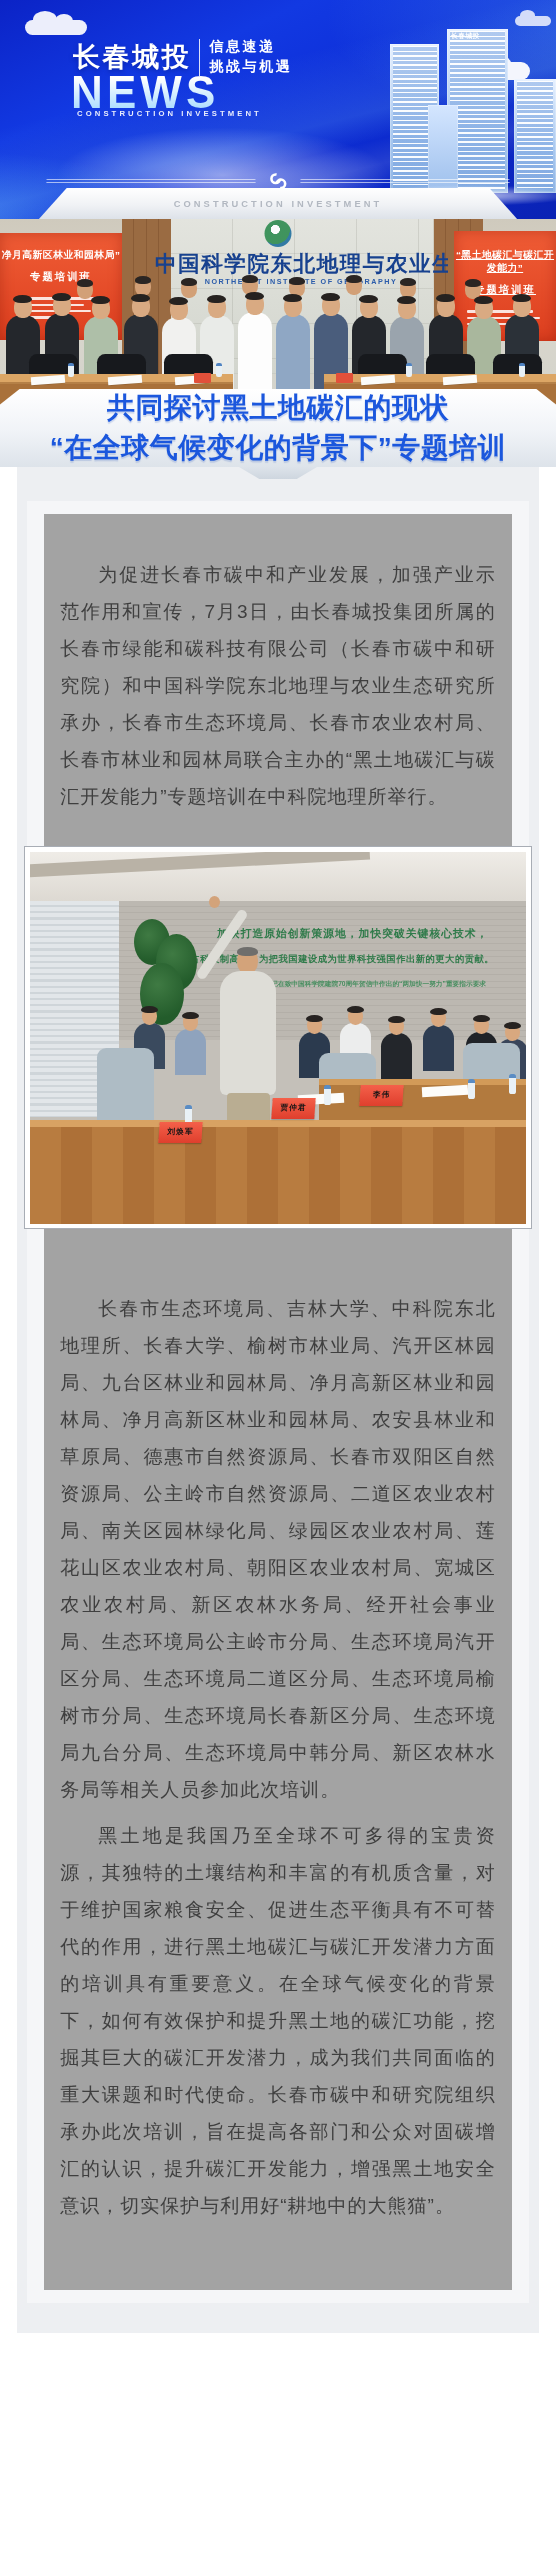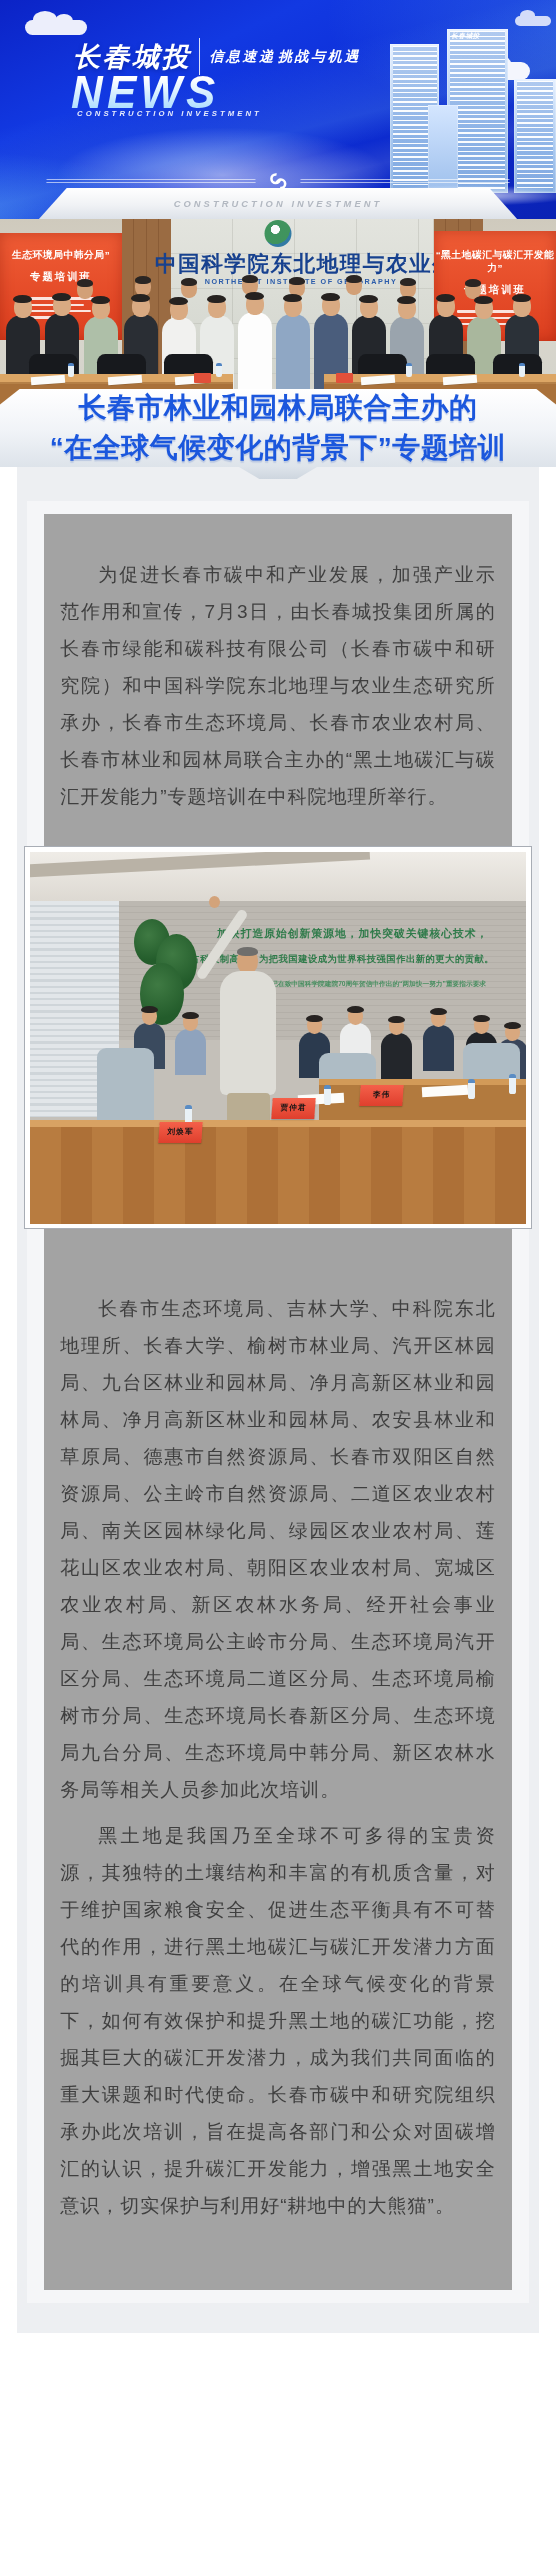--- a/index.html
+++ b/index.html
@@ -1,41 +1,41 @@
 <!DOCTYPE html>
 <html style="font-size:8.2px"><head>
 <meta charset="utf-8">
 <style>
   html,body{margin:0;padding:0;background:#ffffff;}
   body{width:556px;font-family:"Liberation Sans","DejaVu Sans",sans-serif;}
   *{box-sizing:border-box;}
 
   
   .hdr{position:relative;height:219px;overflow:hidden;
-       background:linear-gradient(155deg,#0b23c6 0%,#1239e2 30%,#0d2ed8 55%,#0a22b4 100%);font-style:italic;}
+       background:linear-gradient(155deg,#0b23c6 0%,#1239e2 30%,#0d2ed8 55%,#0a22b4 100%);}
   .hdr .glow{position:absolute;inset:0;
        background:radial-gradient(ellipse 268px 77px at 40% 80%,rgba(255,255,255,.55),rgba(255,255,255,0) 62%),
                   radial-gradient(ellipse 392px 165px at 108% 8%,rgba(110,200,255,.28),transparent 70%),
                   radial-gradient(ellipse 309px 103px at -5% 100%,rgba(120,220,255,.35),transparent 65%);}
   .hdr .streak{position:absolute;width:721px;height:175px;left:-82px;top:62px;transform:rotate(-14deg);
        background:linear-gradient(180deg,transparent 0,rgba(140,220,255,.16) 42%,transparent 58%,rgba(255,255,255,.10) 72%,transparent 86%);}
   .cloud{position:absolute;background:#ffffff;border-radius:20.6px;opacity:.92;}
   .cloud::before,.cloud::after{content:"";position:absolute;background:#fff;border-radius:50%;}
   .cloud.c1{left:25px;top:19.6px;width:62px;height:15.5px;}
   .cloud.c1::before{width:24px;height:17.5px;left:8.2px;top:-8.2px;}
   .cloud.c1::after{width:17.5px;height:13.4px;left:30px;top:-5.2px;}
   .cloud.c2{left:453px;top:62px;width:77px;height:17.5px;opacity:.95;}
   .cloud.c2::before{width:29px;height:20.6px;left:11.3px;top:-10.3px;}
   .cloud.c2::after{width:20.6px;height:15.5px;left:37px;top:-6.2px;}
   .cloud.c3{left:515px;top:15.5px;width:36px;height:10.3px;opacity:.8;}
   .cloud.c3::before{width:14.4px;height:10.3px;left:5.2px;top:-5.2px;}
   .brandrow{position:absolute;left:73px;top:38px;display:flex;align-items:center;}
   .brand{font-size:27px;font-weight:900;color:#ffffff;letter-spacing:2.6px;text-shadow:0 1.5px 5.2px rgba(0,20,110,.45);}
   .vdiv{width:1.5px;height:37px;background:rgba(255,255,255,.85);margin:0 9.3px 0 7.2px;}
-  .taglines{display:flex;flex-direction:row;gap:2.1px;align-items:center;}
+  .taglines{display:flex;flex-direction:column;gap:2.1px;}
   .tagline{font-size:14px;color:#ffffff;letter-spacing:2.6px;font-weight:700;}
   .newsword{position:absolute;left:71px;top:70px;font-size:44px;font-weight:900;letter-spacing:4.1px;line-height:1;
        background:linear-gradient(180deg,#ffffff 20%,#a9dcff 90%);-webkit-background-clip:text;background-clip:text;color:transparent;
        transform:scaleY(1.05);}
   .cicap{position:absolute;left:77px;top:109px;font-size:7.7px;font-weight:800;letter-spacing:3.1px;color:rgba(255,255,255,.9);}
   .towers{position:absolute;left:381px;top:28px;width:185px;height:165px;}
   .tower{position:absolute;bottom:0;background:linear-gradient(180deg,#e7f1ff 0%,#aac9f0 60%,#8fb4e4 100%);
        box-shadow:inset 0 0 0 0.5px rgba(255,255,255,.5);}
   .tower .win{position:absolute;inset:2.1px 2.6px;background:repeating-linear-gradient(180deg,rgba(255,255,255,.95) 0 1.5px,rgba(110,155,220,.45) 1.5px 4.6px);}
   .tw1{left:9.3px;width:49px;height:149px;}
@@ -68,21 +68,21 @@
   .wood.wl{left:122px;} .wood.wr{right:73px;}
   .instlogo{position:absolute;left:50%;top:1px;transform:translateX(-50%);width:27px;height:27px;border-radius:50%;
        background:radial-gradient(circle at 40% 35%,#ffffff 0 18%,#2e8b4f 20% 60%,#1f6f9e 62% 100%);opacity:.9;}
   .walltitle{position:absolute;left:155px;right:108px;top:30px;text-align:center;font-size:21.6px;font-weight:900;
        color:#17418f;letter-spacing:1.5px;white-space:nowrap;overflow:hidden;}
   .wallsub{position:absolute;left:170px;right:124px;top:58px;text-align:center;font-size:7.2px;font-weight:700;
        color:#2b5cab;letter-spacing:1.5px;}
   .screen{position:absolute;background:linear-gradient(180deg,#ef5c35 0%,#dd3f1f 100%);color:#fff;text-align:center;
        box-shadow:inset 0 0 13.4px rgba(120,15,0,.35);}
   .screen.sl{left:0;top:14.4px;width:122px;height:107px;padding-top:15.5px;}
-  .screen.sr{right:0;top:12.4px;width:122px;height:110px;padding-top:17.5px;}
+  .screen.sr{right:0;top:12.4px;width:102px;height:110px;padding-top:17.5px;text-decoration:underline;}
   .scr-l1{font-size:9.8px;font-weight:800;letter-spacing:0.5px;}
   .scr-l2{font-size:10.3px;font-weight:800;margin-top:8.2px;letter-spacing:2.1px;}
   .scr-bars{margin:13.4px auto 0;width:77px;display:flex;flex-direction:column;gap:3.6px;align-items:flex-start;}
   .scr-bars i{display:block;height:2.6px;background:rgba(255,255,255,.85);border-radius:1px;}
   .fig{position:absolute;width:37px;text-align:center;}
   .fig .hd{position:relative;width:18px;height:21.6px;margin:0 auto;border-radius:46% 46% 42% 42%;background:#d9aa82;}
   .fig .hd::before{content:"";position:absolute;top:-1.5px;left:-0.5px;right:-0.5px;height:8.8px;border-radius:50% 50% 42% 42%;background:#262220;}
   .fig .bd{width:34px;height:142px;margin:-2.6px auto 0;border-radius:15.5px 15.5px 0 0;background:var(--c,#2a2d33);}
   .bhd{position:absolute;width:15.5px;height:18.5px;border-radius:46%;background:#d2a077;}
   .bhd::before{content:"";position:absolute;top:-1px;left:0;right:0;height:7.7px;border-radius:50% 50% 40% 40%;background:#2a2523;}
@@ -201,21 +201,21 @@
 <div class="hero">
   <div class="ph1">
     <div class="wallcenter"></div>
     <div class="wood wl"></div>
     <div class="wood wr"></div>
     <div class="instlogo"></div>
     <div class="walltitle">中国科学院东北地理与农业生态研究所</div>
     <div class="wallsub">NORTHEAST INSTITUTE OF GEOGRAPHY</div>
 
     <div class="screen sl">
-      <div class="scr-l1">生态环境局中韩分局”</div>
+      <div class="scr-l1">净月高新区林业和园林局”</div>
       <div class="scr-l2">专题培训班</div>
       <div class="scr-bars">
         <i style="width:72px"></i>
           <i style="width:61px"></i>
           <i style="width:68px"></i>
           <i style="width:49px"></i>
       </div>
     </div>
     <div class="screen sr">
       <div class="scr-l1">“黑土地碳汇与碳汇开发能力”</div>
@@ -308,21 +308,21 @@
     <div class="paper" style="left:443px"></div>
     <div class="bot1" style="left:68px"></div>
     <div class="bot1" style="left:216px"></div>
     <div class="bot1" style="left:406px"></div>
     <div class="bot1" style="left:519px"></div>
     <div class="tent1" style="left:194px"></div>
     <div class="tent1" style="left:336px"></div>
   </div>
 
   <div class="title-banner">
-    <div class="tb-line">长春市林业和园林局联合主办的</div>
+    <div class="tb-line">共同探讨黑土地碳汇的现状</div>
     <div class="tb-line">“在全球气候变化的背景下”专题培训</div>
   </div>
   <div class="banner-tab"></div>
 </div>
 
 <section class="article-section">
   <div class="inner-card">
     <div class="white-card">
       <p class="para">为促进长春市碳中和产业发展，加强产业示范作用和宣传，7月3日，由长春城投集团所属的长春市绿能和碳科技有限公司（长春市碳中和研究院）和中国科学院东北地理与农业生态研究所承办，长春市生态环境局、长春市农业农村局、长春市林业和园林局联合主办的“黑土地碳汇与碳汇开发能力”专题培训在中科院地理所举行。</p>
 

